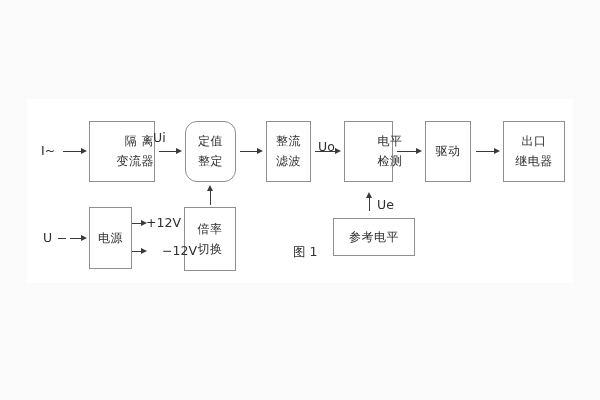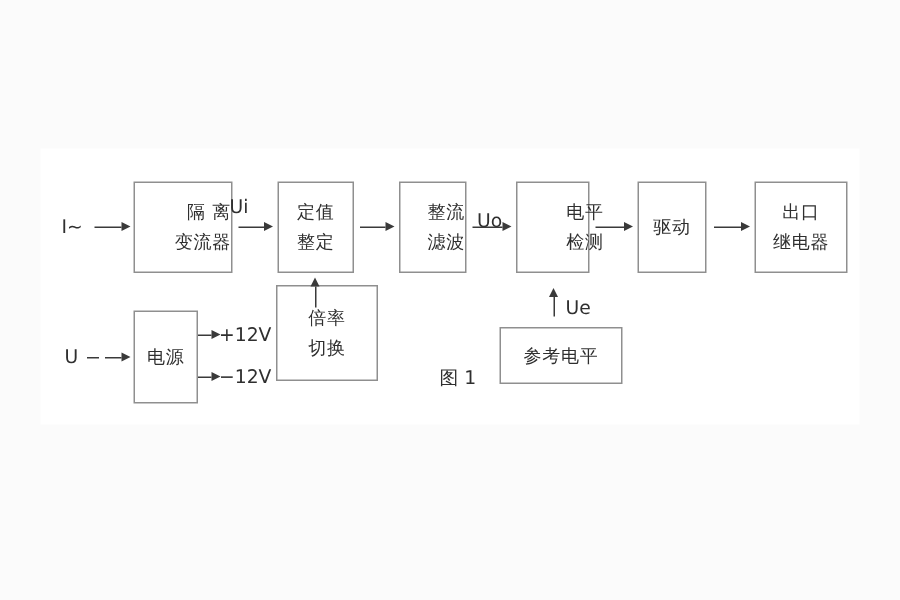--- a/index.html
+++ b/index.html
@@ -83,59 +83,59 @@
 </head>
 <body>
 
 <div class="page">
   <div class="canvas"></div>
 
   <div class="box" style="left:89px; top:121px; width:66px; height:61px;align-items:flex-end;">
     <div>隔 离</div>
     <div>变流器</div>
   </div>
-  <div class="box" style="left:185px; top:121px; width:51px; height:61px;">
+  <div class="box" style="left:185px; top:121px; width:51px; height:61px;border-radius:12px;">
     <div>定值</div>
     <div>整定</div>
   </div>
-  <div class="box" style="left:266px; top:121px; width:45px; height:61px;align-items:flex-end;">
+  <div class="box" style="left:266px; top:121px; width:45px; height:61px;">
     <div>整流</div>
     <div>滤波</div>
   </div>
   <div class="box" style="left:344px; top:121px; width:49px; height:61px;padding-left:43px;">
     <div>电平</div>
     <div>检测</div>
   </div>
   <div class="box" style="left:425px; top:121px; width:46px; height:61px;">
     <div>驱动</div>
   </div>
   <div class="box" style="left:503px; top:121px; width:62px; height:61px;">
     <div>出口</div>
     <div>继电器</div>
   </div>
 
   <div class="box" style="left:89px; top:207px; width:43px; height:62px;">
     <div>电源</div>
   </div>
-  <div class="box" style="left:184px; top:190px; width:68px; height:64px;">
+  <div class="box" style="left:184px; top:207px; width:52px; height:64px;">
     <div>倍率</div>
     <div>切换</div>
   </div>
   <div class="box" style="left:333px; top:218px; width:82px; height:38px;">
     <div>参考电平</div>
   </div>
 
   <div class="lbl" style="left:41px; top:144px;">I~</div>
   <div class="lbl" style="left:43px; top:231px;">U</div>
 
   <div class="lbl" style="left:153px; top:131px;">Ui</div>
   <div class="lbl" style="left:318px; top:140px;text-align:right;">Uo</div>
   <div class="lbl" style="left:377px; top:198px;">Ue</div>
   <div class="lbl" style="left:146px; top:216px;">+12V</div>
-  <div class="lbl" style="left:146px; top:244px;">−12V</div>
+  <div class="lbl" style="left:162px; top:244px;">−12V</div>
 
   <div class="lbl" style="left:293px; top:245px;">图 1</div>
 
   <div class="arr-r" style="left:63px;  top:151px; width:18px;"></div>
   <div class="arr-r" style="left:159px; top:151px; width:17px;"></div>
   <div class="arr-r" style="left:240px; top:151px; width:17px;"></div>
   <div class="arr-r" style="left:315px; top:151px; width:20px;"></div>
   <div class="arr-r" style="left:397px; top:151px; width:19px;"></div>
   <div class="arr-r" style="left:476px; top:151px; width:18px;"></div>
 

